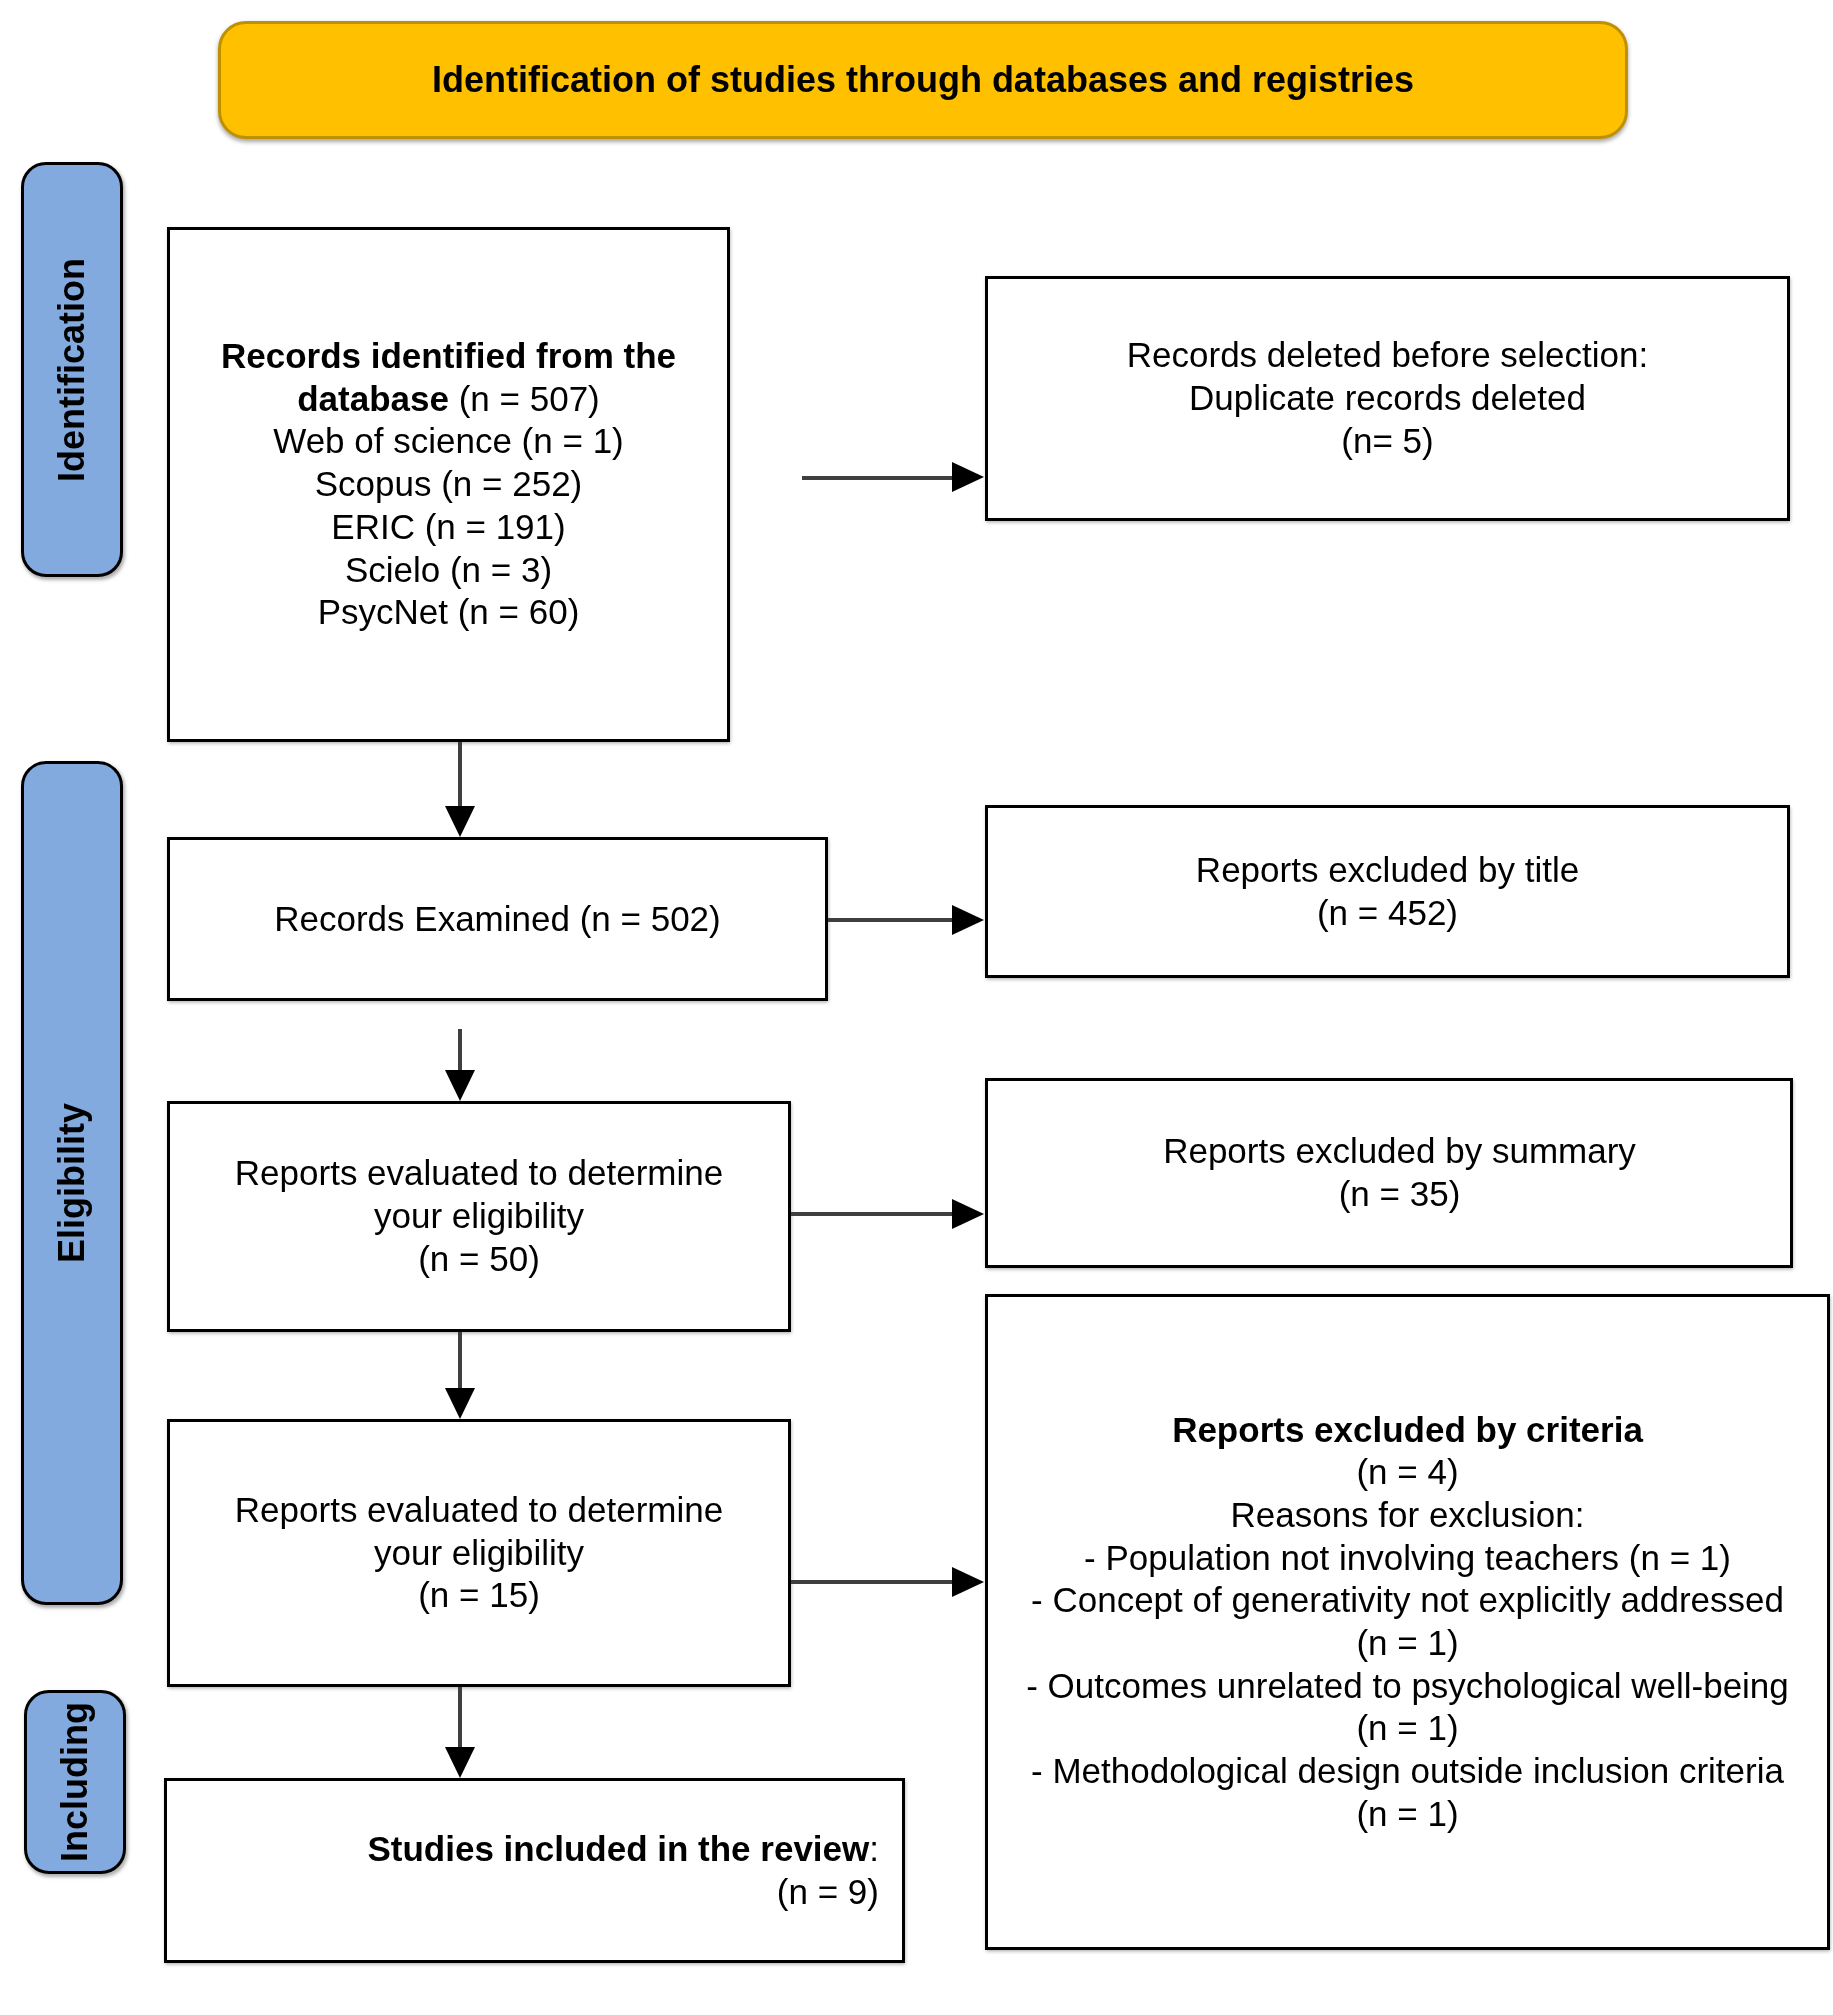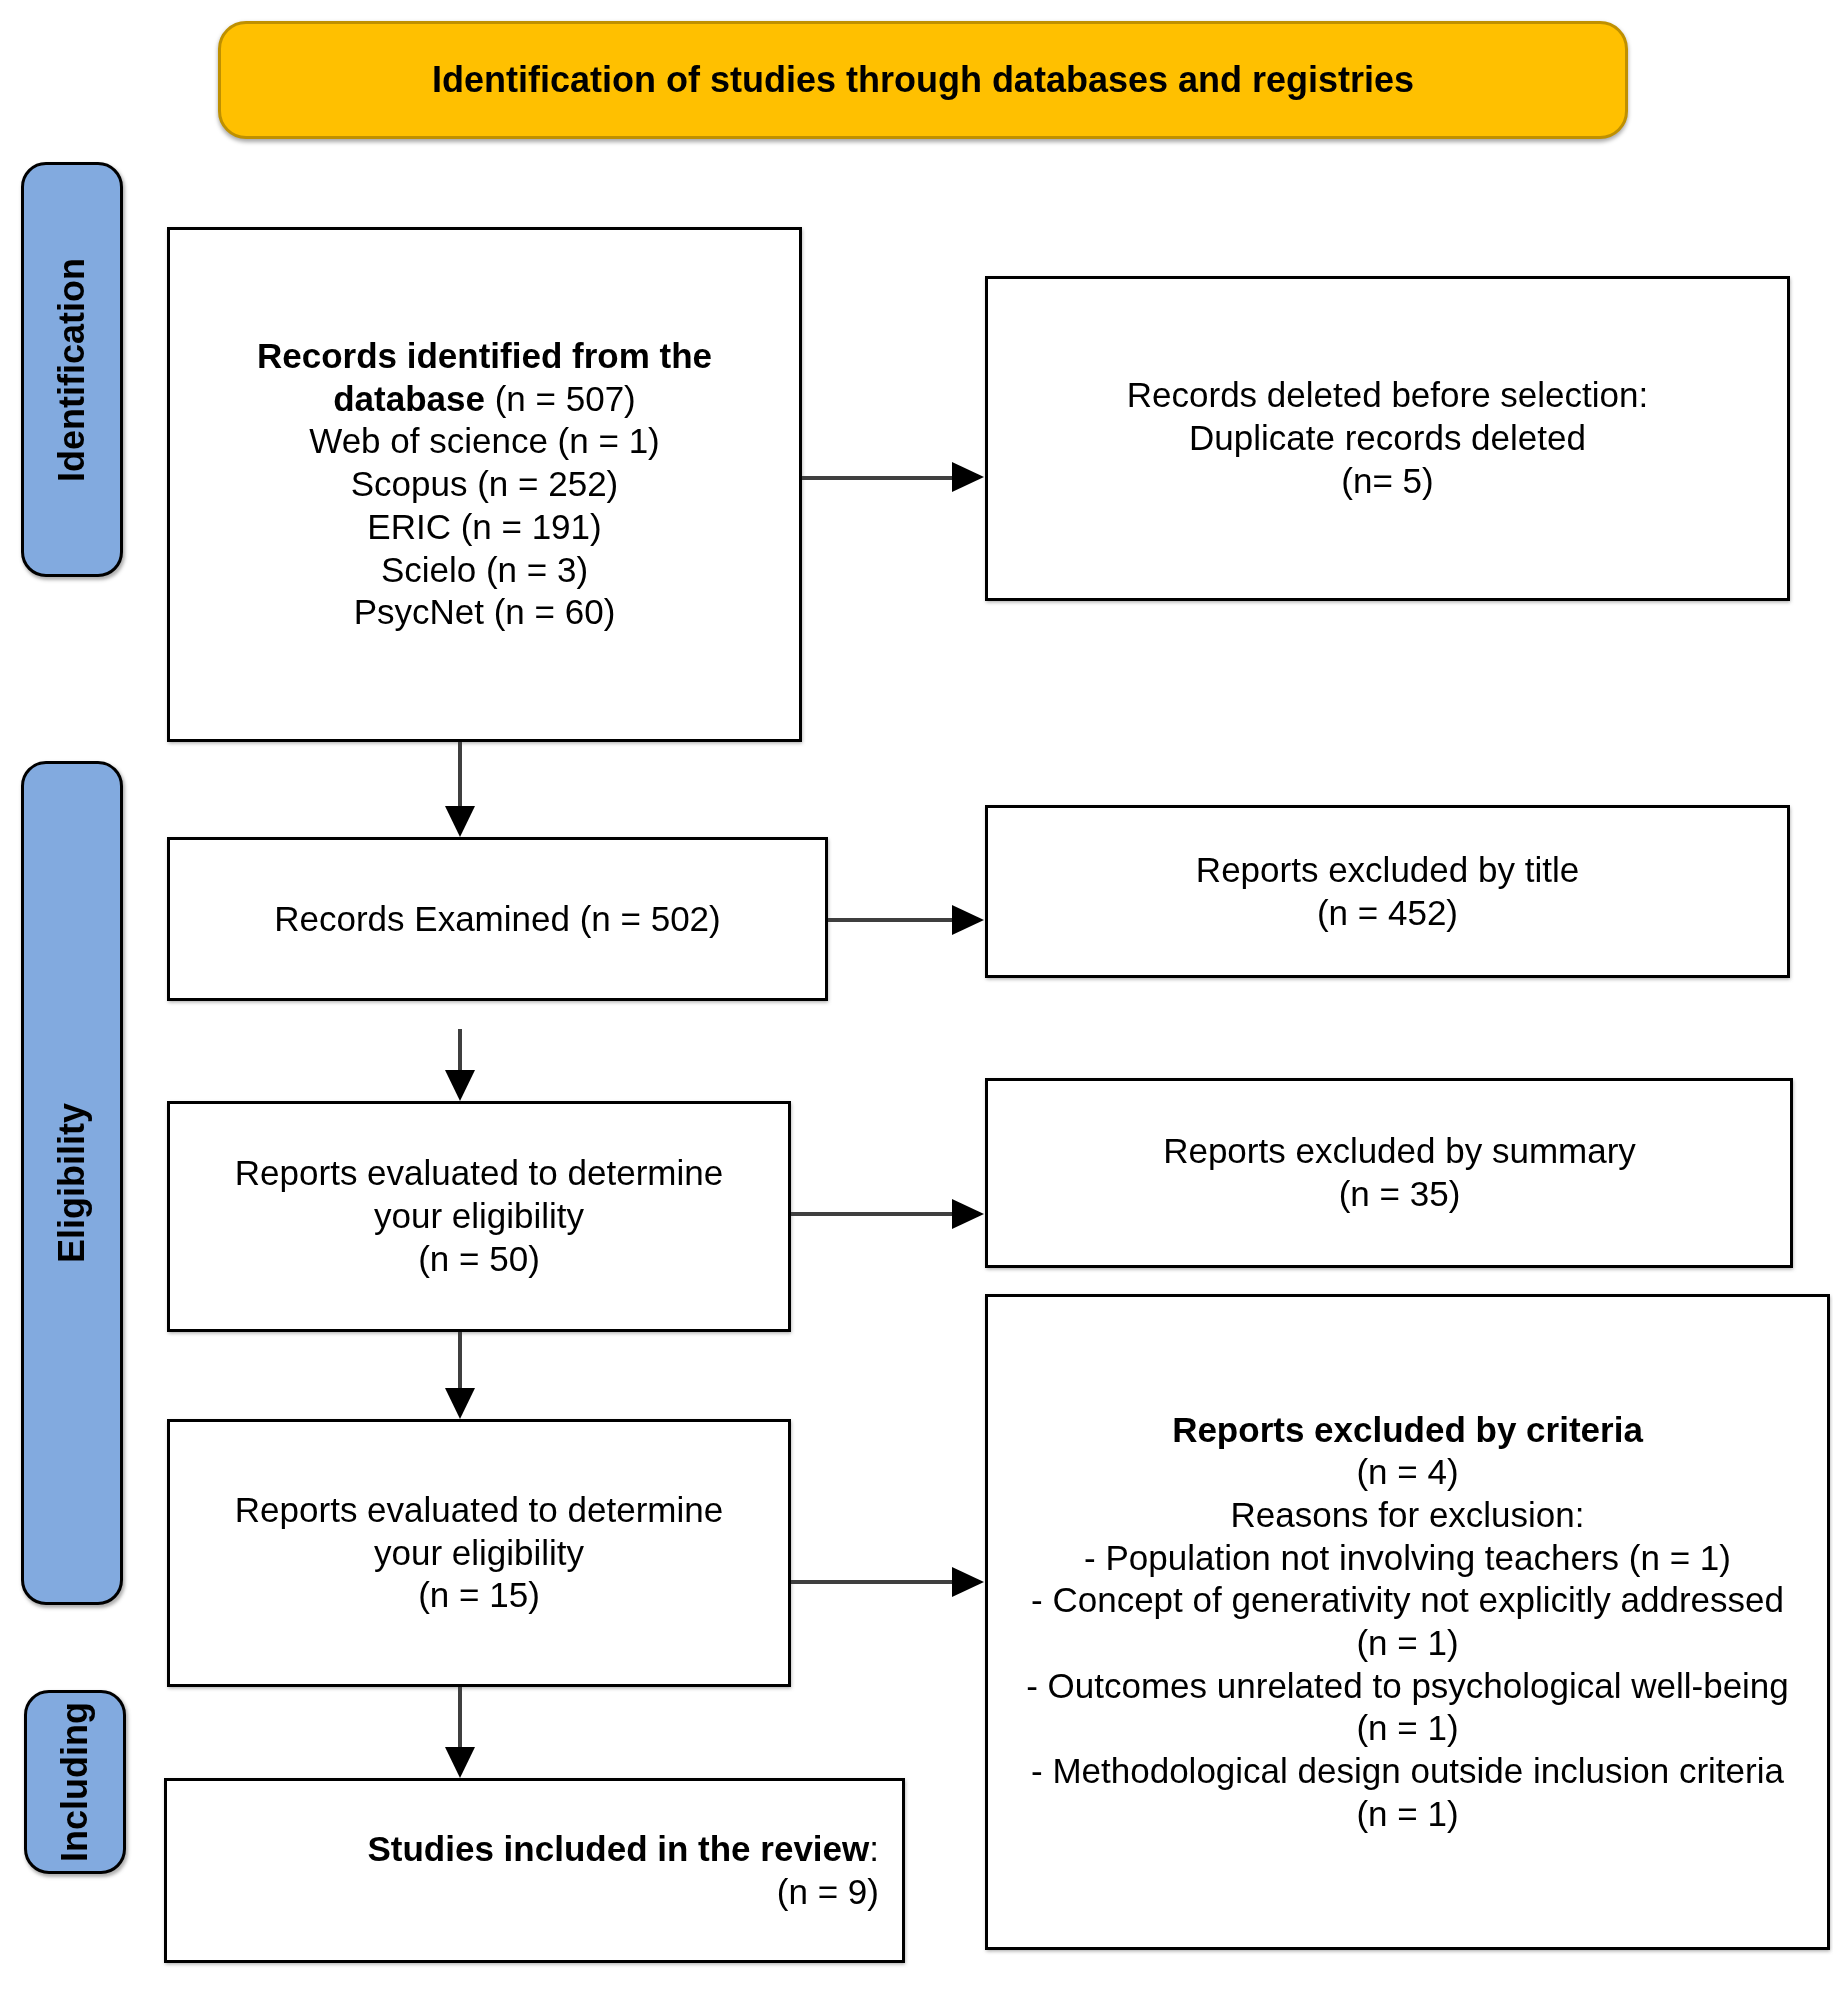--- a/index.html
+++ b/index.html
@@ -50,27 +50,27 @@
     box-sizing:border-box;
     display:flex; flex-direction:column; align-items:center; justify-content:center;
     text-align:center;
     font-size:35px; line-height:1.22;
     box-shadow:1.2px 1.7px 3.5px rgba(100,100,100,0.55);
     padding:11.5px 23px;
   }
   .fbox .bold{ font-weight:bold; }
   .prelines{ white-space:pre-line; }
 
-  .box-identified { left:167px; top:227px;  width:635px; height:515px; }
+  .box-identified { left:167px; top:227px;  width:563px; height:515px; }
   .box-examined   { left:167px; top:837px; width:661px; height:164px; }
   .box-evaluated50{ left:167px; top:1101px; width:624px; height:231px; }
   .box-evaluated15{ left:167px; top:1419px; width:624px; height:268px; }
   .box-included   { left:164px; top:1778px; width:741px; height:185px;align-items:flex-end; }
 
-  .box-duplicates { left:985px; top:276px;  width:805px; height:325px; }
+  .box-duplicates { left:985px; top:276px;  width:805px; height:245px; }
   .box-bytitle    { left:985px; top:805px; width:805px; height:173px; }
   .box-bysummary  { left:985px; top:1078px; width:808px; height:190px;padding-left:44px; }
   .box-bycriteria { left:985px; top:1294px; width:845px; height:656px; padding:26px 29px; }
 
   
   .stem{ position:absolute; background:#3F3F3F; }
   .stem.h{ height:4px; }
   .stem.v{ width:4px; }
   .head-right{
     position:absolute; width:0; height:0;

